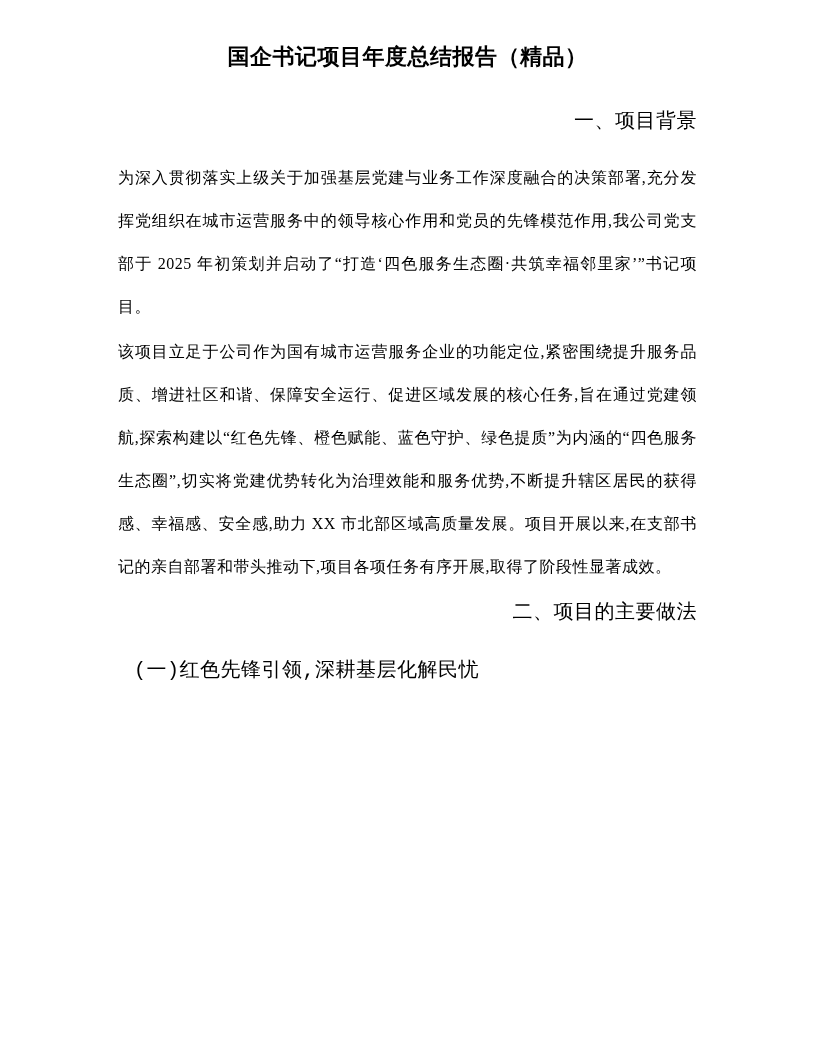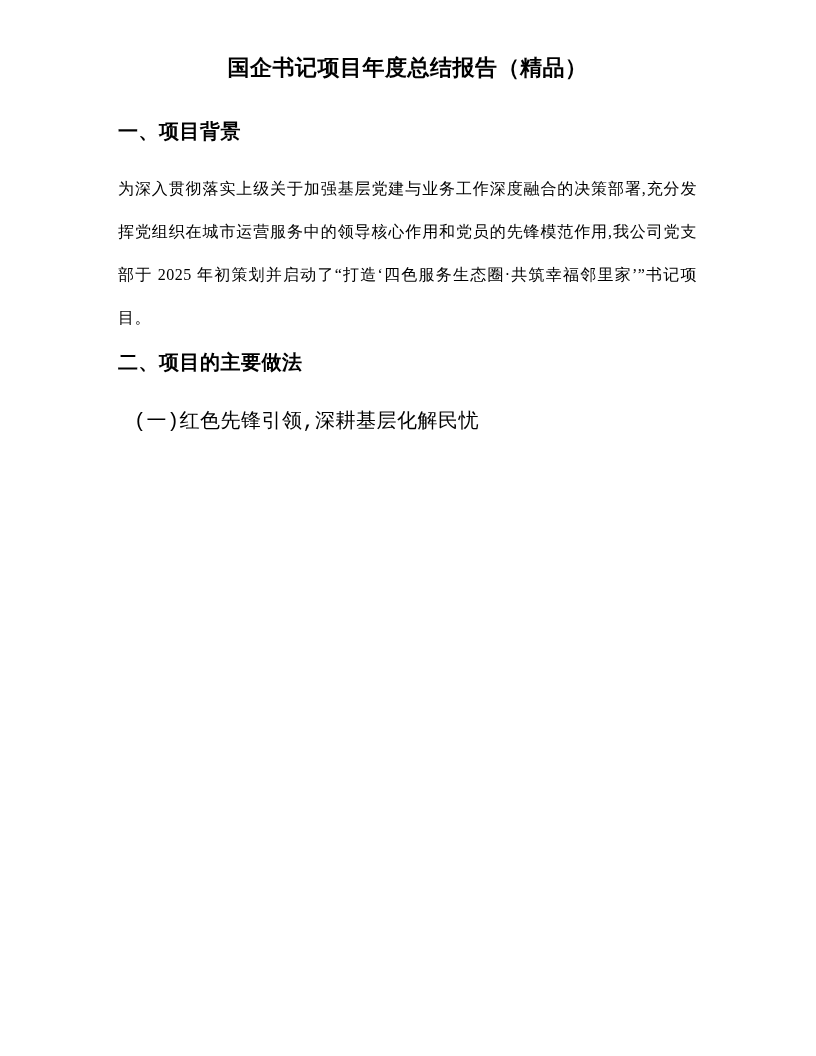--- a/index.html
+++ b/index.html
@@ -11,37 +11,38 @@
     width: 816px;
     height: 1056px;
     font-family: "Liberation Serif", "DejaVu Serif", serif;
     color: #000000;
     overflow: hidden;
   }
   .page {
     box-sizing: border-box;
     width: 816px;
     height: 1056px;
-    padding: 50px 119px 0 118px;
+    padding: 39px 119px 0 118px;
     background: #ffffff;
   }
   .doc-title {
     font-size: 22px;
     font-weight: bold;
     text-align: center;
     line-height: 36px;
     margin: 0 0 24px 0;
     letter-spacing: 0.5px;
   }
   .heading {
     font-size: 20px;
-    font-weight: bold;
+    font-weight: normal;
     line-height: 43px;
     margin: 0 0 14px 0;
     letter-spacing: 0.5px;
+    text-align: right;
   }
   .para {
     font-size: 16px;
     font-weight: normal;
     line-height: 43px;
     margin: 0 0 2px 0;
     text-align: justify;
     text-justify: inter-ideograph;
     letter-spacing: 0.5px;
   }
@@ -57,18 +58,19 @@
 </head>
 <body>
 
 <div class="page">
   <h1 class="doc-title">国企书记项目年度总结报告（精品）</h1>
 
   <h2 class="heading">一、项目背景</h2>
 
   <p class="para">为深入贯彻落实上级关于加强基层党建与业务工作深度融合的决策部署,充分发挥党组织在城市运营服务中的领导核心作用和党员的先锋模范作用,我公司党支部于 2025 年初策划并启动了“打造‘四色服务生态圈·共筑幸福邻里家’”书记项目。</p>
 
+  <p class="para">该项目立足于公司作为国有城市运营服务企业的功能定位,紧密围绕提升服务品质、增进社区和谐、保障安全运行、促进区域发展的核心任务,旨在通过党建领航,探索构建以“红色先锋、橙色赋能、蓝色守护、绿色提质”为内涵的“四色服务生态圈”,切实将党建优势转化为治理效能和服务优势,不断提升辖区居民的获得感、幸福感、安全感,助力 XX 市北部区域高质量发展。项目开展以来,在支部书记的亲自部署和带头推动下,项目各项任务有序开展,取得了阶段性显著成效。</p>
 
   <h2 class="heading">二、项目的主要做法</h2>
 
 
   <h3 class="subheading">(一)红色先锋引领,深耕基层化解民忧</h3>
 </div>
 
 </body></html>

